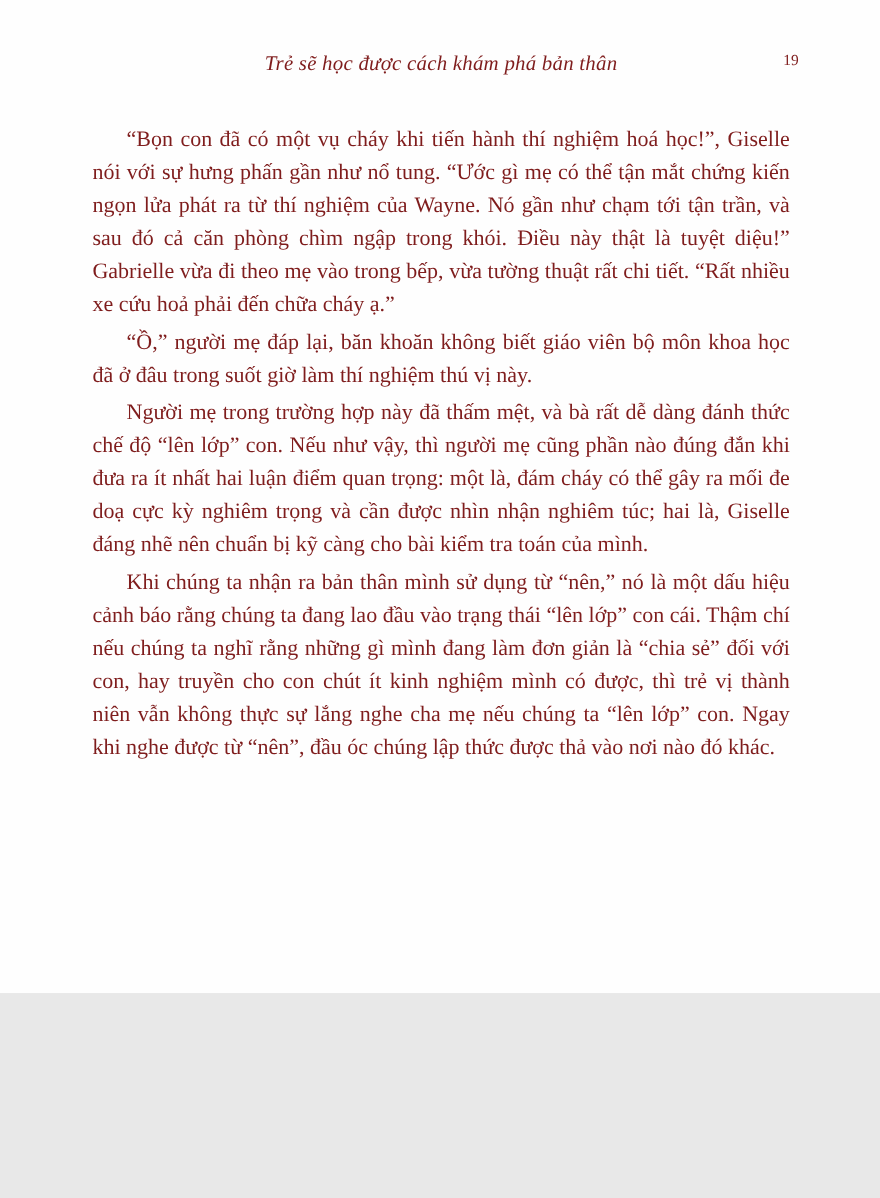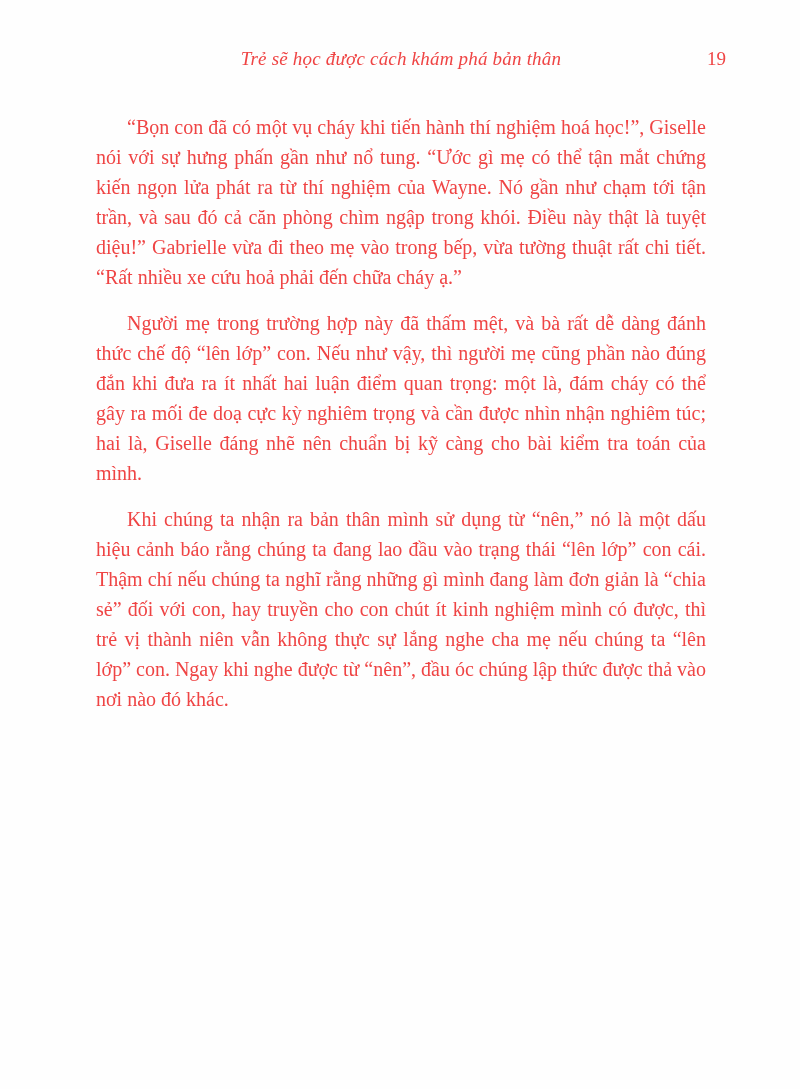--- a/index.html
+++ b/index.html
@@ -3,24 +3,24 @@
 <meta charset="utf-8">
 <style>
   html, body {
     margin: 0;
     padding: 0;
     background: #e8e8e8;
   }
   .page {
     position: relative;
     width: 800px;
-    height: 1089px;
+    height: 903px;
     margin: 0 auto;
     background: #fefefe;
-    color: #ef4444;
+    color: #7f1d1d;
     box-sizing: border-box;
     padding: 48px 78px 0 80px;
     font-family: "Liberation Serif", "DejaVu Serif", serif;
     overflow: hidden;
   }
   .running-header {
     position: relative;
     height: 30px;
     margin-bottom: 34px;
     font-size: 19px;
@@ -31,39 +31,40 @@
     right: 0;
     text-align: center;
     font-style: italic;
     letter-spacing: 0.2px;
   }
   .page-number {
     position: absolute;
     right: -4px;
     top: 0;
     font-style: normal;
-    font-size: 19px;
+    font-size: 14px;
   }
   .body-text {
     font-size: 20px;
     line-height: 30px;
     text-align: justify;
     text-justify: inter-word;
   }
   .body-text p {
-    margin: 16px;
+    margin: 4px;
     text-indent: 1.55em;
   }
 </style>
 </head>
 <body>
 
 <div class="page">
   <div class="running-header">
     <div class="running-title">Trẻ sẽ học được cách khám phá bản thân</div>
     <div class="page-number">19</div>
   </div>
   <div class="body-text">
       <p>“Bọn con đã có một vụ cháy khi tiến hành thí nghiệm hoá học!”, Giselle nói với sự hưng phấn gần như nổ tung. “Ước gì mẹ có thể tận mắt chứng kiến ngọn lửa phát ra từ thí nghiệm của Wayne. Nó gần như chạm tới tận trần, và sau đó cả căn phòng chìm ngập trong khói. Điều này thật là tuyệt diệu!” Gabrielle vừa đi theo mẹ vào trong bếp, vừa tường thuật rất chi tiết. “Rất nhiều xe cứu hoả phải đến chữa cháy ạ.”</p>
+      <p>“Ồ,” người mẹ đáp lại, băn khoăn không biết giáo viên bộ môn khoa học đã ở đâu trong suốt giờ làm thí nghiệm thú vị này.</p>
       <p>Người mẹ trong trường hợp này đã thấm mệt, và bà rất dễ dàng đánh thức chế độ “lên lớp” con. Nếu như vậy, thì người mẹ cũng phần nào đúng đắn khi đưa ra ít nhất hai luận điểm quan trọng: một là, đám cháy có thể gây ra mối đe doạ cực kỳ nghiêm trọng và cần được nhìn nhận nghiêm túc; hai là, Giselle đáng nhẽ nên chuẩn bị kỹ càng cho bài kiểm tra toán của mình.</p>
       <p>Khi chúng ta nhận ra bản thân mình sử dụng từ “nên,” nó là một dấu hiệu cảnh báo rằng chúng ta đang lao đầu vào trạng thái “lên lớp” con cái. Thậm chí nếu chúng ta nghĩ rằng những gì mình đang làm đơn giản là “chia sẻ” đối với con, hay truyền cho con chút ít kinh nghiệm mình có được, thì trẻ vị thành niên vẫn không thực sự lắng nghe cha mẹ nếu chúng ta “lên lớp” con. Ngay khi nghe được từ “nên”, đầu óc chúng lập thức được thả vào nơi nào đó khác.</p>
     </div>
 </div>
 
 </body></html>

